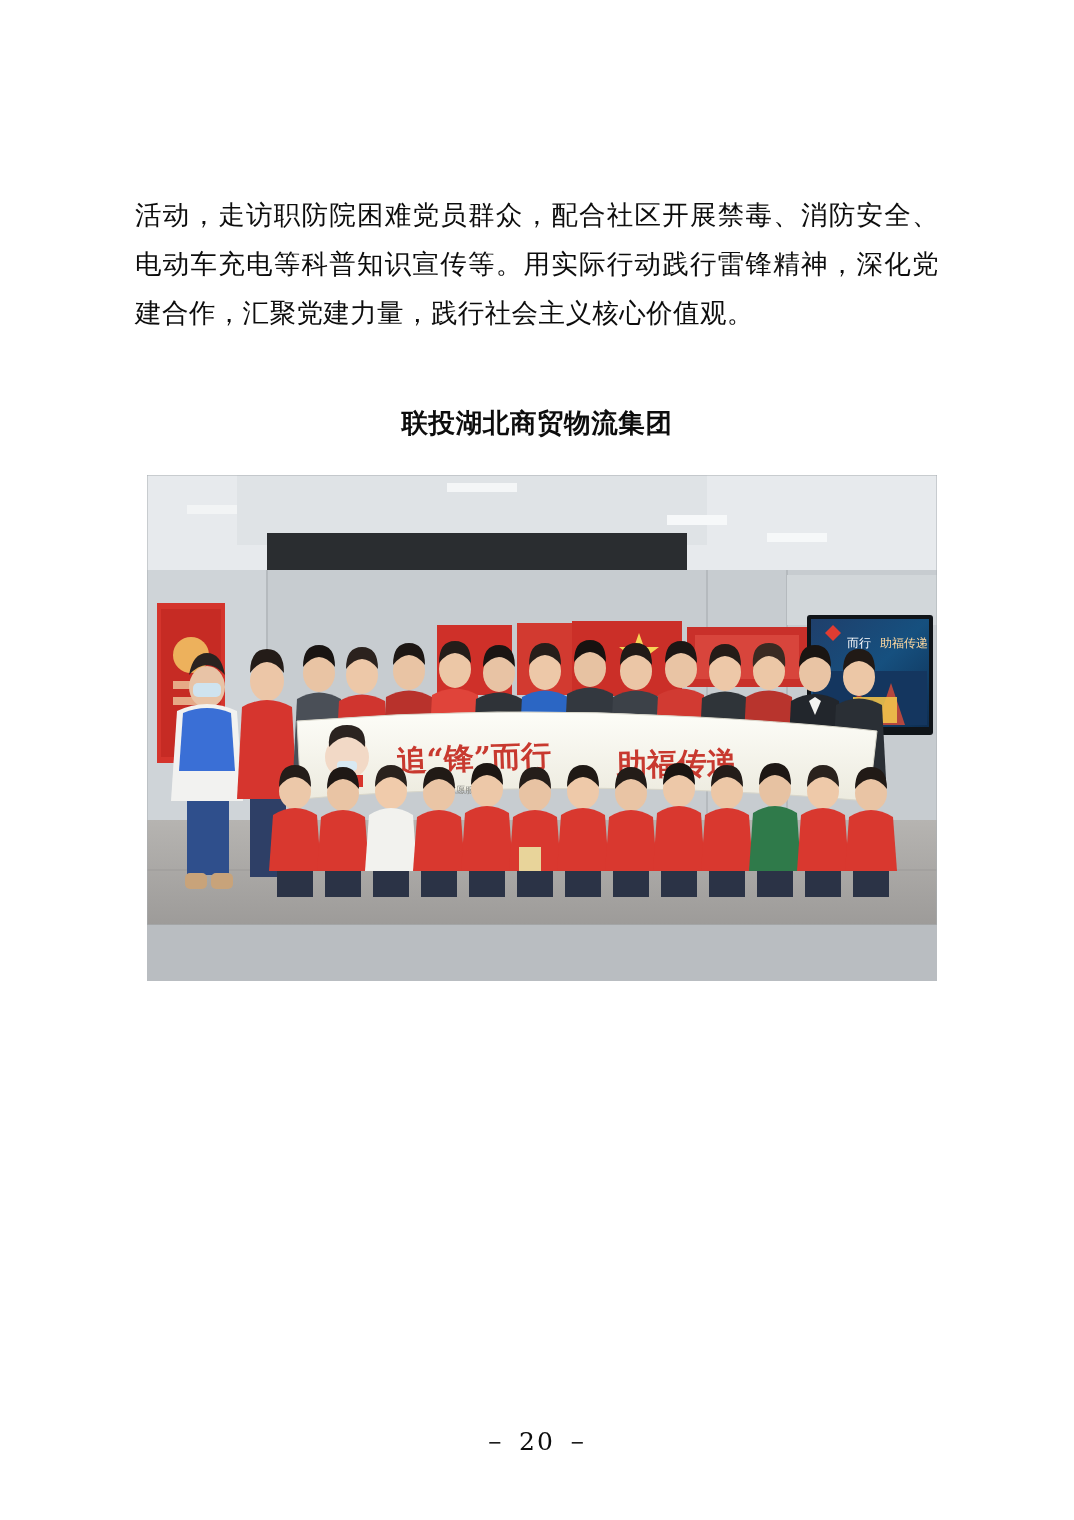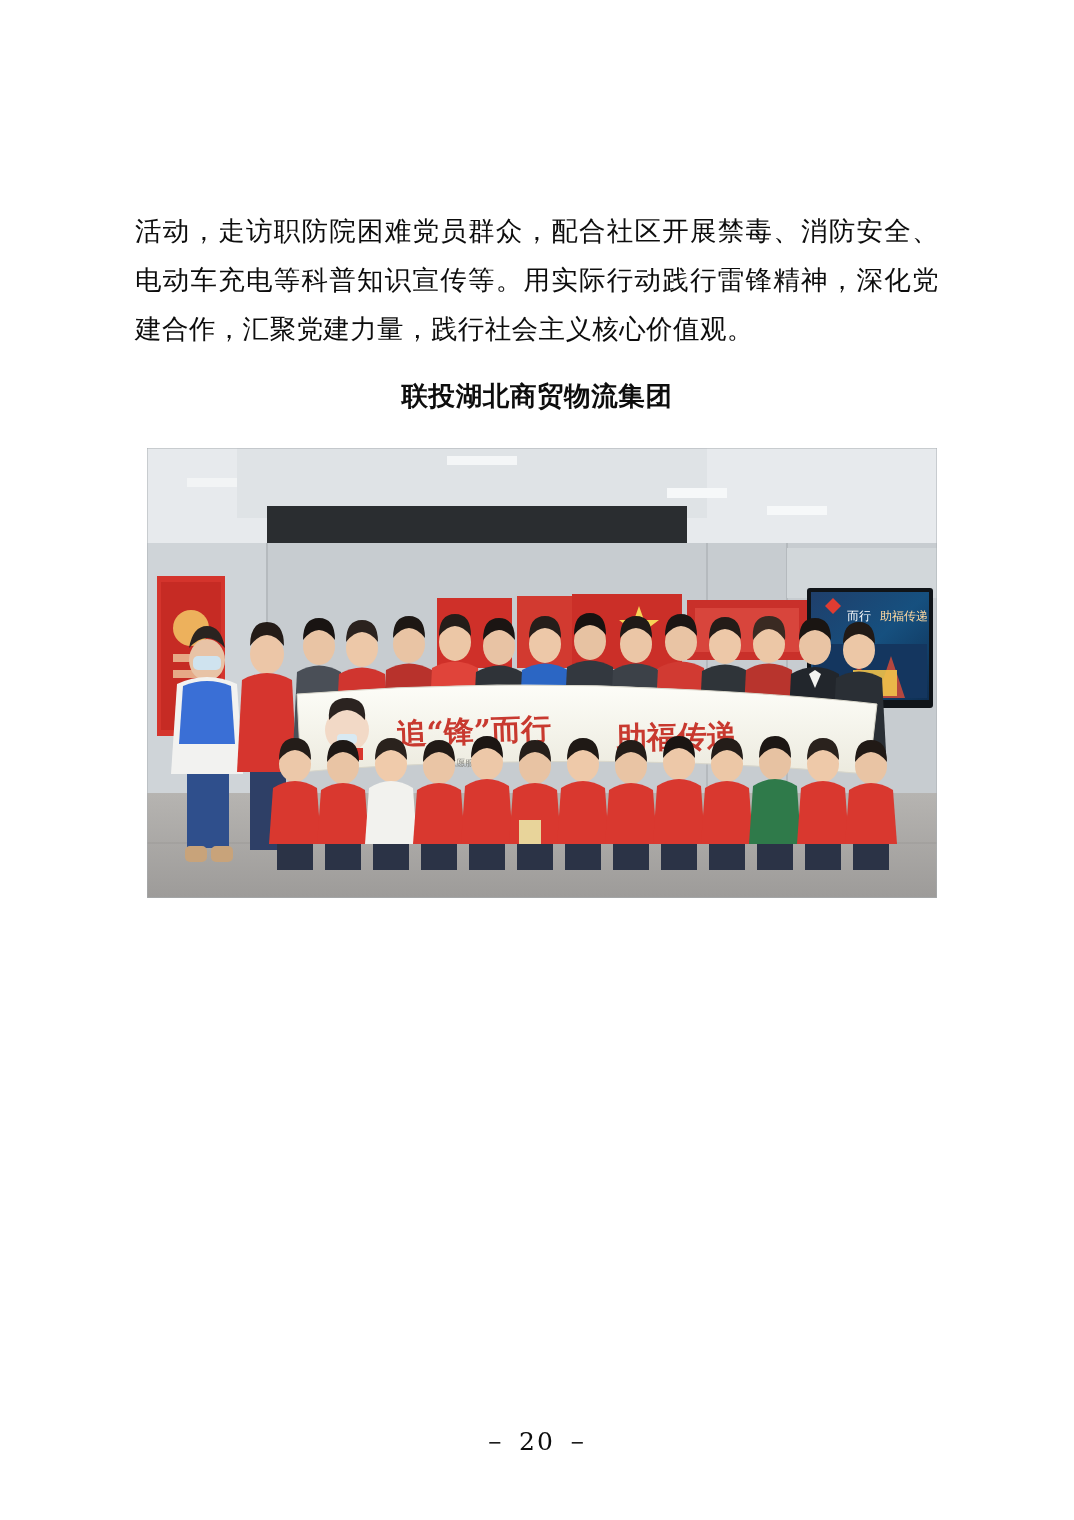--- a/index.html
+++ b/index.html
@@ -13,48 +13,48 @@
     font-family: "DejaVu Serif", "Liberation Serif", serif;
     color: #0d0d0d;
     position: relative;
     overflow: hidden;
   }
   .page {
     position: relative;
     width: 1074px;
     height: 1520px;
     box-sizing: border-box;
-    padding: 16px 135px;
+    padding: 0 135px;
   }
   .para {
     font-size: 26.5px;
     line-height: 49px;
     text-align: justify;
     text-justify: inter-ideograph;
     letter-spacing: 0.4px;
     margin: 0;
   }
   .para-top {
     padding-top: 190px;
   }
   .indent {
     text-indent: 2em;
   }
   .section-title {
     text-align: center;
     font-size: 26.5px;
     font-weight: bold;
     letter-spacing: 0.6px;
-    margin: 23px 0 0 0;
+    margin: 66px 0 0 0;
     line-height: 40px;
   }
   .figure {
     margin: 32px 16px 0 12px;
     width: 790px;
-    height: 450px;
+    height: 506px;
     position: relative;
     overflow: hidden;
     background: #b9bdc1;
     text-decoration: underline;
   }
   .figure svg {
     display: block;
   }
   .body-para {
     margin-top: 44px;

